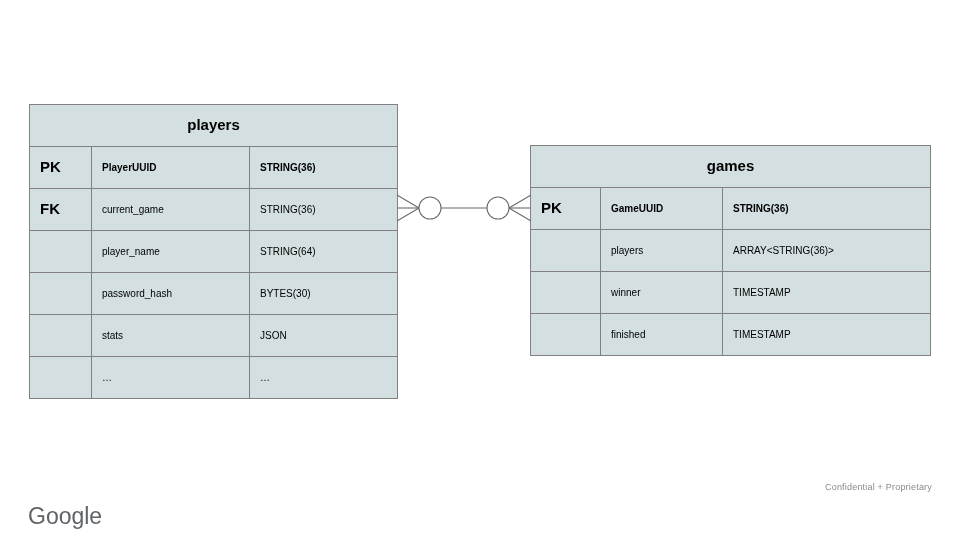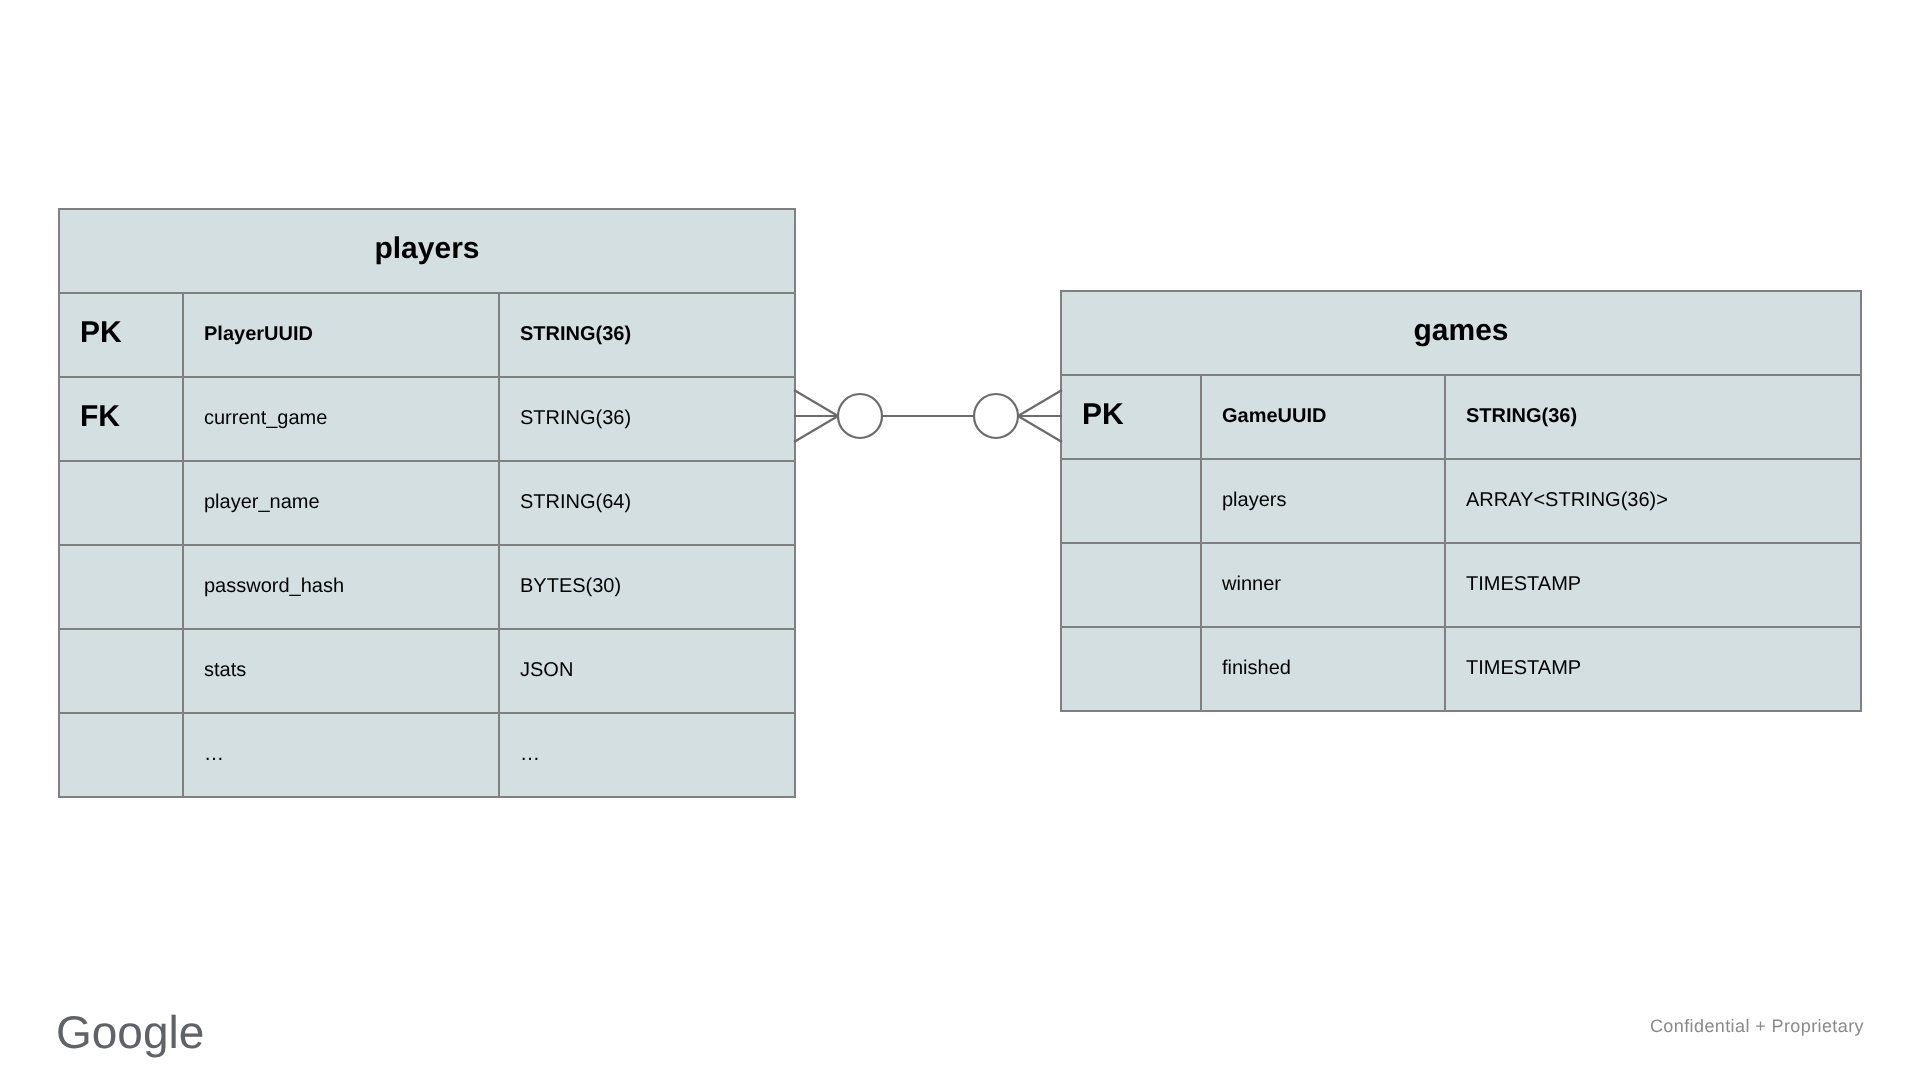--- a/index.html
+++ b/index.html
@@ -90,21 +90,21 @@
     left: 28px;
     top: 503px;
     font-size: 23px;
     letter-spacing: 0px;
     color: #5f6368;
     font-family: "Liberation Sans", sans-serif;
   }
   #footer-note {
     position: absolute;
     right: 28px;
-    top: 508px;
+    top: 482px;
     font-size: 9px;
     color: #8a8a8a;
     letter-spacing: 0.2px;
   }
 </style>
 </head>
 <body>
 
 <div class="slide">
 

